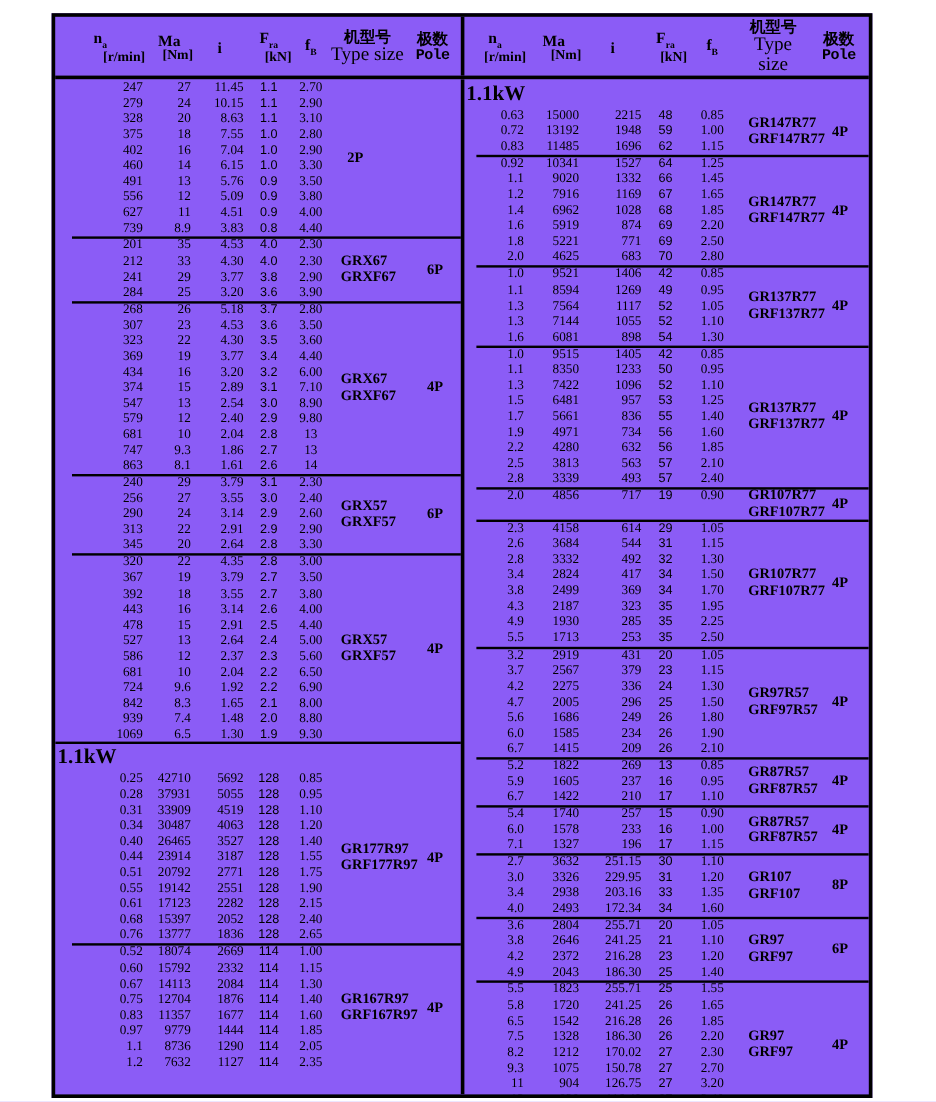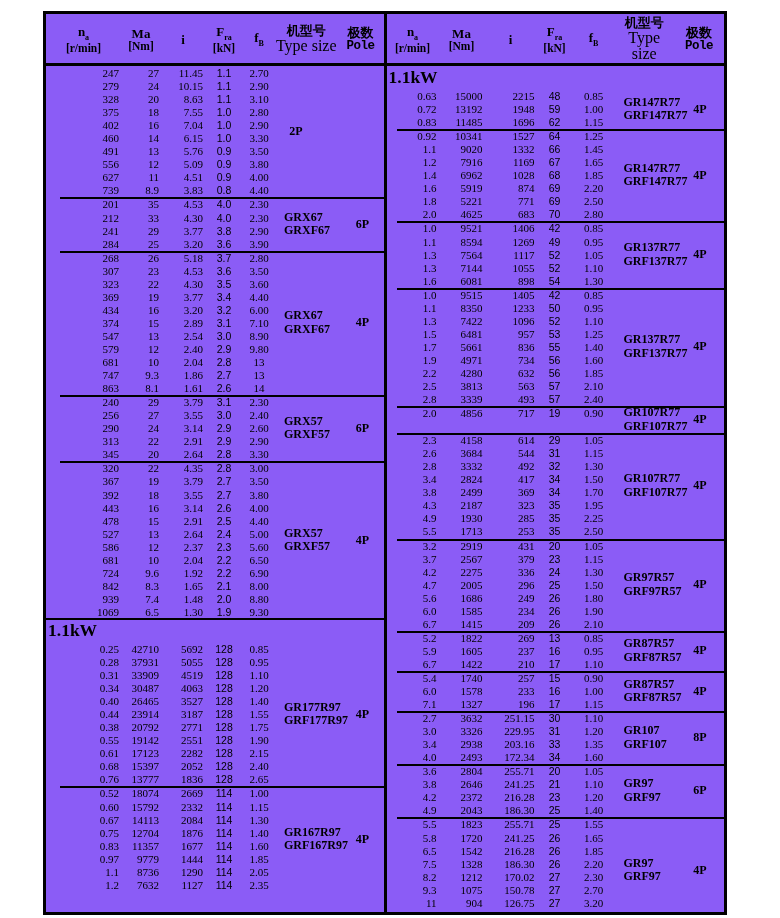--- a/index.html
+++ b/index.html
@@ -9,21 +9,21 @@
   .tbody{display:flex;flex:1;overflow:hidden;}
   .vdiv{width:3px;background:#000;flex:none;}
   .half{flex:1;min-width:0;position:relative;}
   
   .hhalf{flex:1;display:grid;align-items:center;padding-top:2px;box-sizing:border-box;}
   .hhalf.hl{grid-template-columns:75px 40px 44px 38px 32px 1fr 46px;}
   .hhalf.hr{grid-template-columns:52px 46px 52px 36px 42px 1fr 50px;}
   .hc{text-align:center;font-weight:bold;line-height:1.05;}
   .hmain{font-size:13px;}
   .hmain sub{font-size:8px;}
-  .hunit{font-size:11.5px;}
+  .hunit{font-size:11.5px;text-align:right;}
   .hcn{font-size:13px;font-family:"Liberation Sans",sans-serif;font-weight:bold;}
   .hen{font-size:16px;font-weight:normal;}
   .hpole{font-family:"Liberation Mono",monospace;font-size:12.5px;font-weight:bold;letter-spacing:-0.5px;}
   
   .power{font-weight:bold;font-size:17.5px;line-height:23px;height:23px;padding-left:2px;position:relative;}
   .power.bt::before{content:"";position:absolute;left:0;right:0;top:-1px;border-top:2.5px solid #000;}
   .sec{display:flex;position:relative;}
   .sec.bt::before{content:"";position:absolute;top:0;right:0;border-top:2px solid #000;}
   .half-left .sec.bt::before{left:14px;}
   .half-right .sec.bt::before{left:10px;}
@@ -487,21 +487,21 @@
               <div class="cell cc">1.40</div>
             </div>
             <div class="row">
               <div class="cell cr">0.44</div>
               <div class="cell cr">23914</div>
               <div class="cell cr">3187</div>
               <div class="cell cc fra">128</div>
               <div class="cell cc">1.55</div>
             </div>
             <div class="row">
-              <div class="cell cr">0.38</div>
+              <div class="cell cr">0.51</div>
               <div class="cell cr">20792</div>
               <div class="cell cr">2771</div>
               <div class="cell cc fra">128</div>
               <div class="cell cc">1.75</div>
             </div>
             <div class="row">
               <div class="cell cr">0.55</div>
               <div class="cell cr">19142</div>
               <div class="cell cr">2551</div>
               <div class="cell cc fra">128</div>

